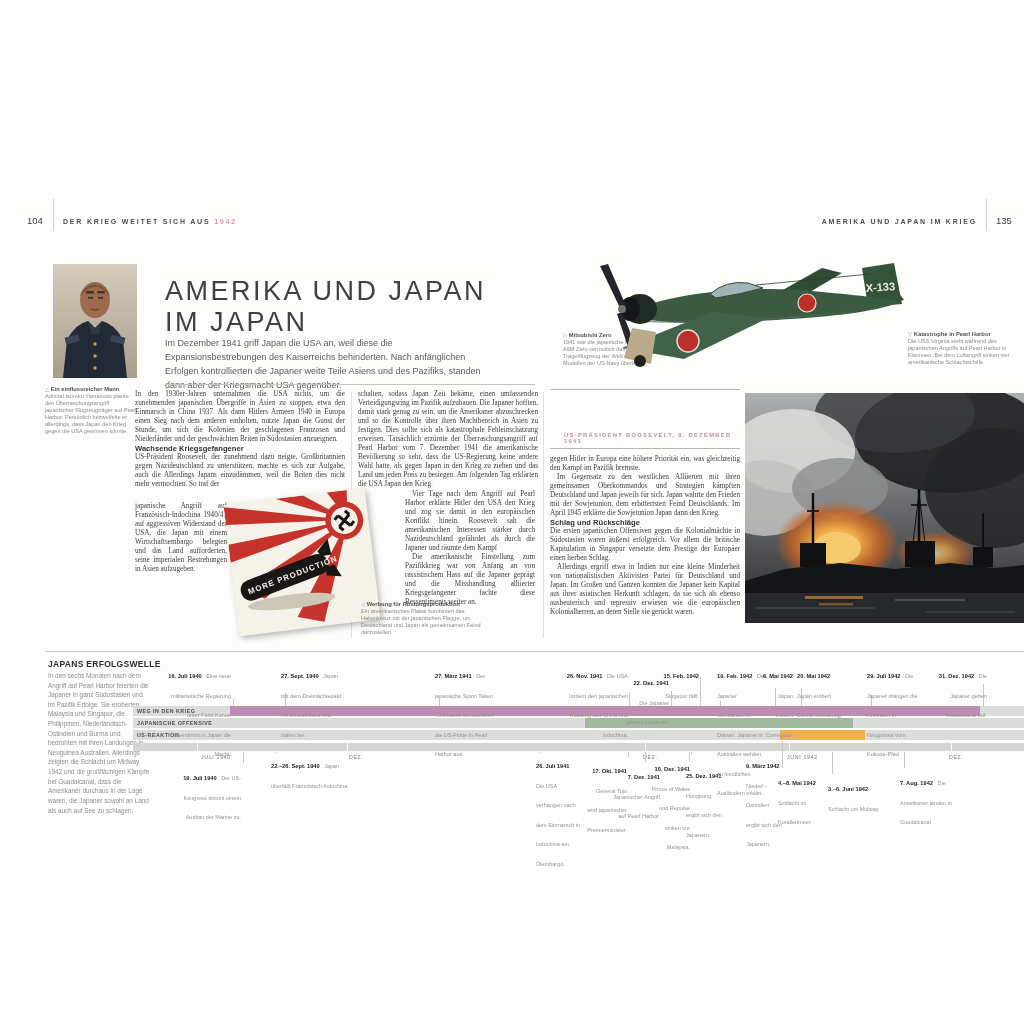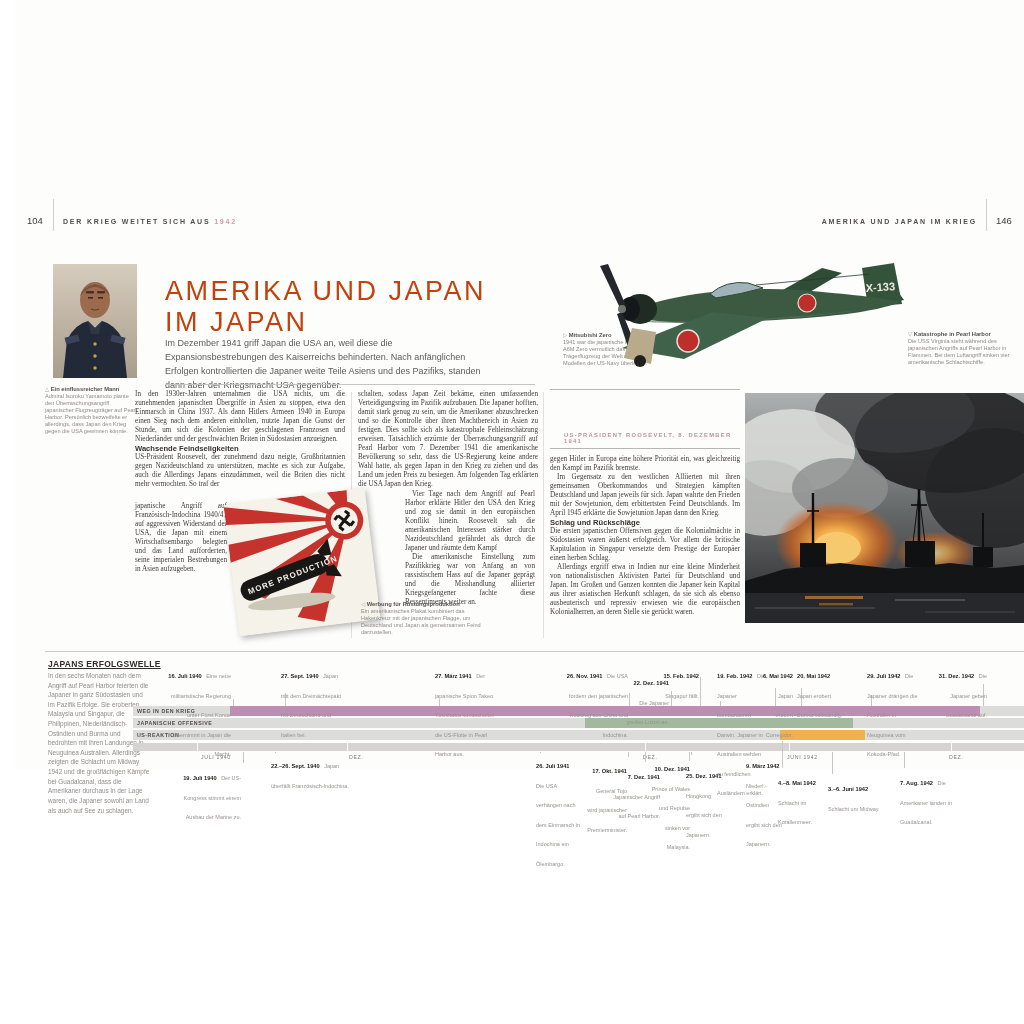--- a/index.html
+++ b/index.html
@@ -4,21 +4,21 @@
 <style>
   html,body{margin:0;padding:0;background:#ffffff;}
   body{width:1024px;height:1024px;position:relative;font-family:"Liberation Sans",sans-serif;}
   .abs{position:absolute;}
   .page{position:absolute;left:15px;top:0;width:1024px;height:769px;background:#fdfdfb;}
   .vrule{position:absolute;width:1px;background:#d2d0cd;}
   .hrule{position:absolute;height:1px;background:#c6c4c1;}
   .runhead{font-size:7px;font-weight:bold;letter-spacing:1.8px;color:#514e4b;white-space:nowrap;}
   .runyear{color:#d898ad;}
   .pagenum{font-size:9.5px;color:#3a3a3a;}
-  .title{font-size:27px;letter-spacing:2.5px;color:#c2410c;line-height:1.15;font-weight:400;}
+  .title{font-size:27px;letter-spacing:2.5px;color:#404040;line-height:1.15;font-weight:400;}
   .intro{font-size:9px;color:#5c5c5c;line-height:1.55;}
   .body{font-size:7.2px;line-height:1.25;color:#403c38;text-align:justify;font-family:"Liberation Serif",serif;}
   .body p{margin:0;}
   .body p.ind{text-indent:7px;}
   .subhead{font-family:"Liberation Sans",sans-serif;font-weight:bold;font-size:7.6px;color:#35312d;margin:5px 0 1px 0;text-align:left;}
   .cap{font-size:5.6px;line-height:1.25;color:#8f8d8a;}
   .cap .ct{font-weight:bold;color:#55524f;font-size:5.8px;}
   .cap .cm{color:#a5a3a0;font-size:5.4px;}
   .quote{font-size:11.5px;font-style:italic;color:#4c4a48;line-height:1.4;font-family:"Liberation Serif",serif;}
   .attrib{font-size:5.8px;letter-spacing:1.3px;color:#c0909f;font-weight:bold;}
@@ -42,21 +42,21 @@
 <div class="page">
 
   <div class="abs pagenum" style="left:12px;top:215px;">104</div>
   <div class="vrule" style="left:38px;top:199px;height:32px;"></div>
   <div class="abs runhead" style="left:48px;top:218px;">
     <span>DER KRIEG WEITET SICH AUS</span>
     <span class="runyear">1942</span>
   </div>
   <div class="abs runhead" style="right:62px;top:218px;">AMERIKA UND JAPAN IM KRIEG</div>
   <div class="vrule" style="left:971px;top:199px;height:32px;"></div>
-  <div class="abs pagenum" style="left:981px;top:215px;">146</div>
+  <div class="abs pagenum" style="left:981px;top:215px;">135</div>
 
   <div class="abs" style="left:38px;top:264px;width:84px;height:114px;">
     <svg width="84" height="114" viewBox="0 0 84 114">
       <defs>
         <linearGradient id="pbg" x1="0" y1="0" x2="0" y2="1">
           <stop offset="0" stop-color="#d6ccbd"></stop>
             <stop offset="1" stop-color="#a99d8c"></stop>
         </linearGradient>
       </defs>
       <rect width="84" height="114" fill="url(#pbg)"></rect>
@@ -88,21 +88,21 @@
     <div>IM JAPAN</div>
   </div>
   <div class="abs intro" style="left:150px;top:337px;width:316px;">Im Dezember 1941 griff Japan die USA an, weil diese die Expansionsbestrebungen des Kaiserreichs behinderten. Nach anfänglichen Erfolgen kontrollierten die Japaner weite Teile Asiens und des Pazifiks, standen dann aber der Kriegsmacht USA gegenüber.</div>
   <div class="hrule" style="left:150px;top:384px;width:370px;"></div>
 
   <div class="vrule" style="left:336px;top:392px;height:246px;background:#e2e0dd;"></div>
   <div class="vrule" style="left:528px;top:392px;height:246px;background:#e2e0dd;"></div>
 
   <div class="abs body" style="left:120px;top:390px;width:210px;">
     <p>In den 1930er-Jahren unternahmen die USA nichts, um die zunehmenden japanischen Übergriffe in Asien zu stoppen, etwa den Einmarsch in China 1937. Als dann Hitlers Armeen 1940 in Europa einen Sieg nach dem anderen einholten, nutzte Japan die Gunst der Stunde, um sich die Kolonien der geschlagenen Franzosen und Niederländer und der geschwächten Briten in Südostasien anzueignen.</p>
-    <p class="subhead">Wachsende Feindseligkeiten</p>
+    <p class="subhead">Wachsende Kriegsgefangener</p>
     <p>US-Präsident Roosevelt, der zunehmend dazu neigte, Großbritannien gegen Nazideutschland zu unterstützen, machte es sich zur Aufgabe, auch die Allerdings Japans einzudämmen, weil die Briten dies nicht mehr vermochten. So traf der</p>
   </div>
   <div class="abs body" style="left:120px;top:502px;width:92px;">
     <p>japanische Angriff auf Französisch-Indochina 1940/41 auf aggressiven Widerstand der USA, die Japan mit einem Wirtschaftsembargo belegten und das Land aufforderten, seine imperialen Bestrebungen in Asien aufzugeben.</p>
   </div>
 
   <div class="abs body" style="left:343px;top:390px;width:180px;">
     <p>schalten, sodass Japan Zeit bekäme, einen umfassenden Verteidigungsring im Pazifik aufzubauen. Die Japaner hofften, damit stark genug zu sein, um die Amerikaner abzuschrecken und so die Kontrolle über ihren Machtbereich in Asien zu festigen. Dies sollte sich als katastrophale Fehleinschätzung erweisen. Tatsächlich erzürnte der Überraschungsangriff auf Pearl Harbor vom 7. Dezember 1941 die amerikanische Bevölkerung so sehr, dass die US-Regierung keine andere Wahl hatte, als gegen Japan in den Krieg zu ziehen und das Land um jeden Preis zu besiegen. Am folgenden Tag erklärten die USA Japan den Krieg.</p>
   </div>
   <div class="abs body" style="left:390px;top:490px;width:130px;">
@@ -246,21 +246,21 @@
       <rect x="60" y="203" width="58" height="3" fill="#d98a35" opacity="0.65"></rect>
       <rect x="74" y="210" width="34" height="2.4" fill="#b86f28" opacity="0.6"></rect>
       <rect x="150" y="206" width="70" height="2" fill="#4a4c4f"></rect>
       <rect x="10" y="214" width="120" height="2" fill="#3c3e41"></rect>
       <rect x="180" y="218" width="90" height="2" fill="#35373a"></rect>
     </svg>
   </div>
 
   <div class="hrule" style="left:30px;top:651px;width:990px;background:#cfcdca;"></div>
 
-  <div class="abs tl-head" style="left:33px;top:659px;text-decoration:underline;">JAPANS ERFOLGSWELLE</div>
+  <div class="abs tl-head" style="left:33px;top:659px;">JAPANS ERFOLGSWELLE</div>
   <div class="abs tl-intro" style="left:33px;top:671px;width:102px;">In den sechs Monaten nach dem Angriff auf Pearl Harbor feierten die Japaner in ganz Südostasien und im Pazifik Erfolge. Sie eroberten Malaysia und Singapur, die Philippinen, Niederländisch-Ostindien und Burma und bedrohten mit ihren Landungen in Neuguinea Australien. Allerdings zeigten die Schlacht um Midway 1942 und die großflächigen Kämpfe bei Guadalcanal, dass die Amerikaner durchaus in der Lage waren, die Japaner sowohl an Land als auch auf See zu schlagen.</div>
 
   <div class="bandrow" style="top:706px;">
     <span class="bandlabel">WEG IN DEN KRIEG</span>
     <span class="bandseg" style="left:97px;width:750px;background:#bf8cb4;"></span>
   </div>
   <div class="bandrow" style="top:718px;">
     <span class="bandlabel">JAPANISCHE OFFENSIVE</span>
     <span class="bandseg" style="left:452px;width:268px;background:#a3b99d;"></span>
   </div>

